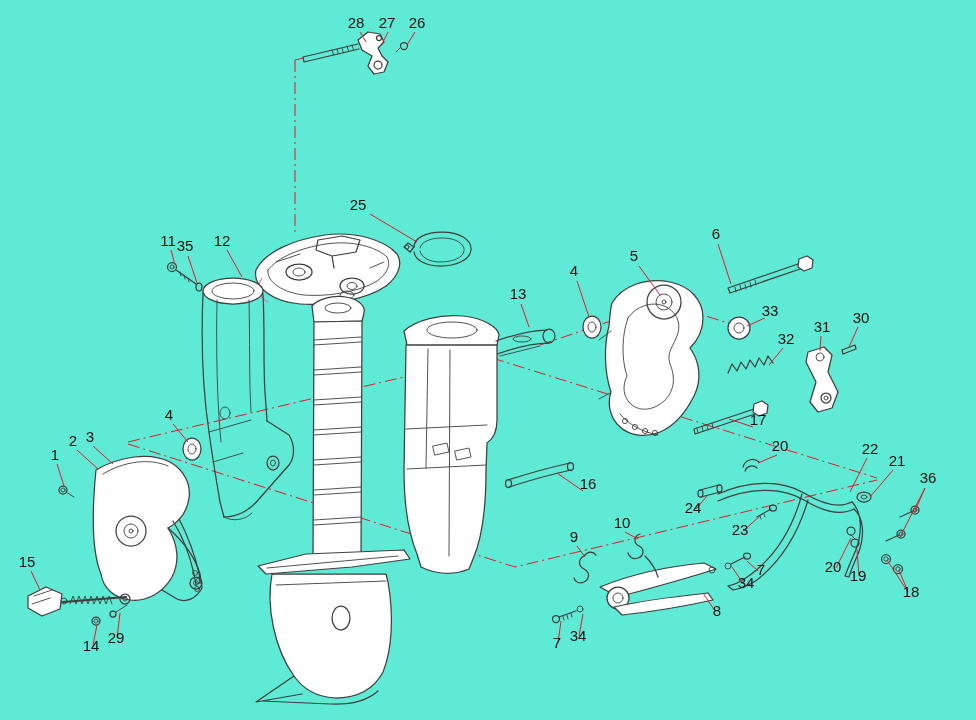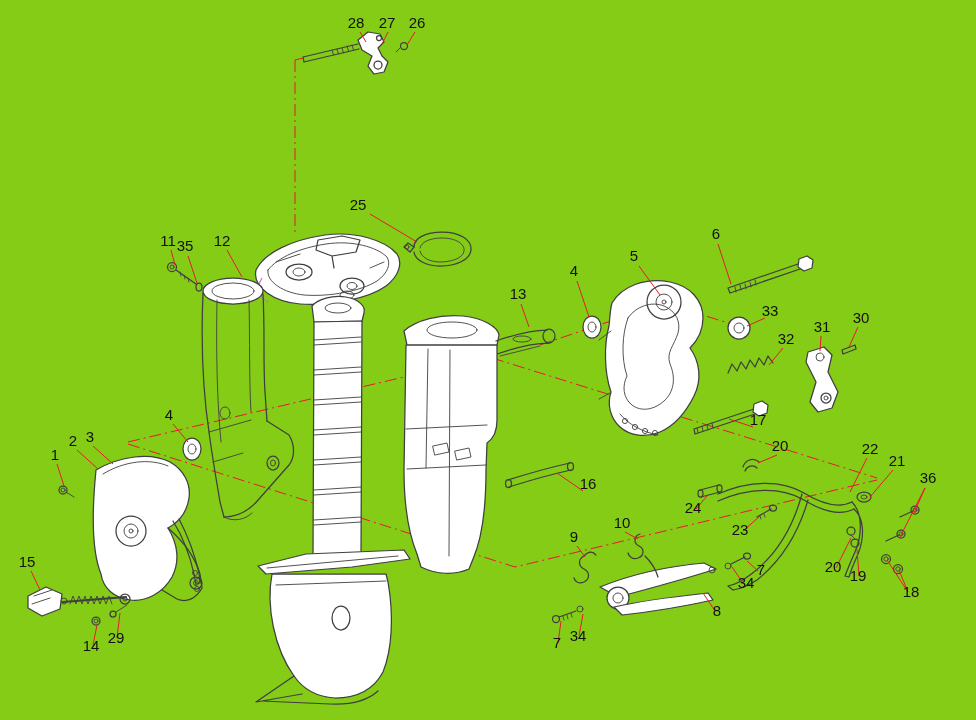--- a/index.html
+++ b/index.html
@@ -4,21 +4,21 @@
 <style>
   html, body {
     margin: 0;
     padding: 0;
     background: #ffffff;
   }
   .stage {
     position: relative;
     width: 976px;
     height: 720px;
-    background: #84cc16;
+    background: #5eead4;
     overflow: hidden;
     text-align: right;
   }
   svg { display: block; }
   .part  { stroke: var(--line, #3f3f3f); stroke-width: 1.25; fill: none; stroke-linecap: round; stroke-linejoin: round; }
   .part-fill { stroke: var(--line, #3f3f3f); stroke-width: 1.25; fill: #ffffff; stroke-linejoin: round; }
   .thin  { stroke-width: 0.9; }
   .thick { stroke-width: 2.1; }
   .axis  { stroke: var(--leader, #e8192c); stroke-width: 1; fill: none; stroke-dasharray: 12 4 2 4; }
   .leader{ stroke: var(--leader, #e8192c); stroke-width: 1; fill: none; }

